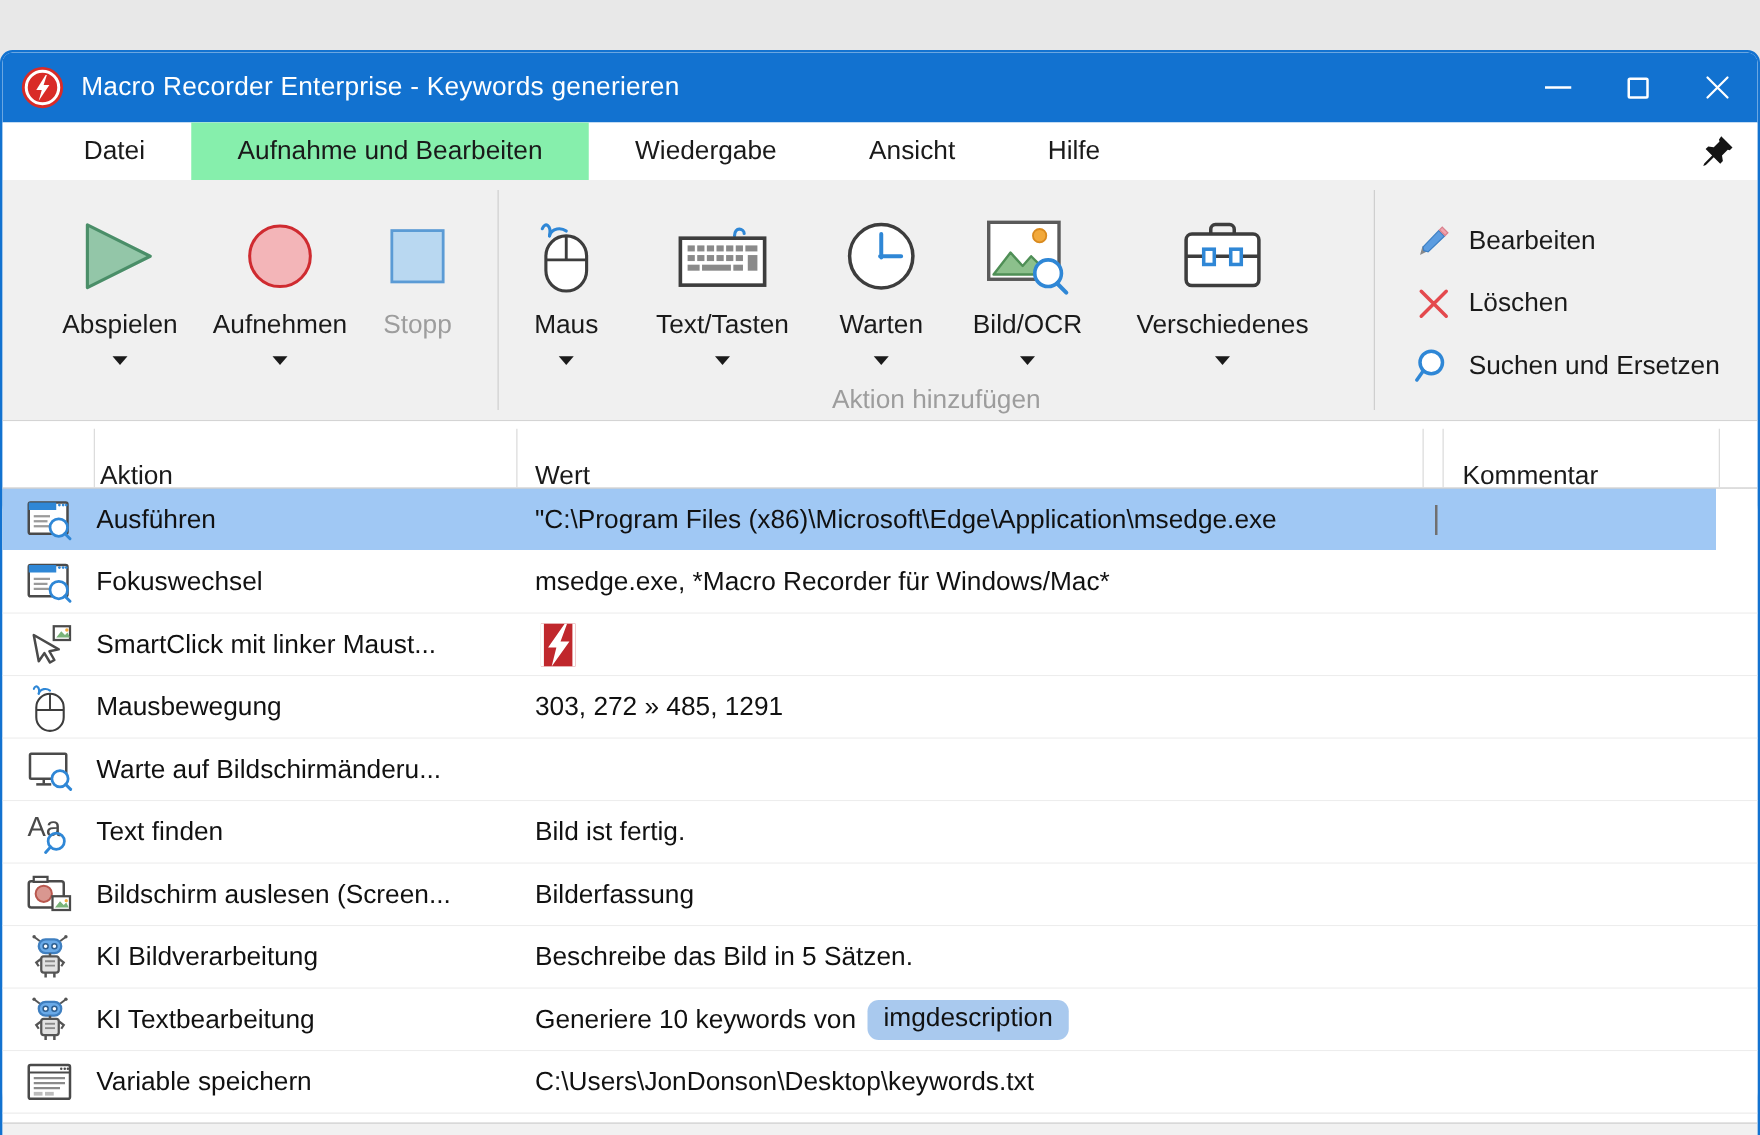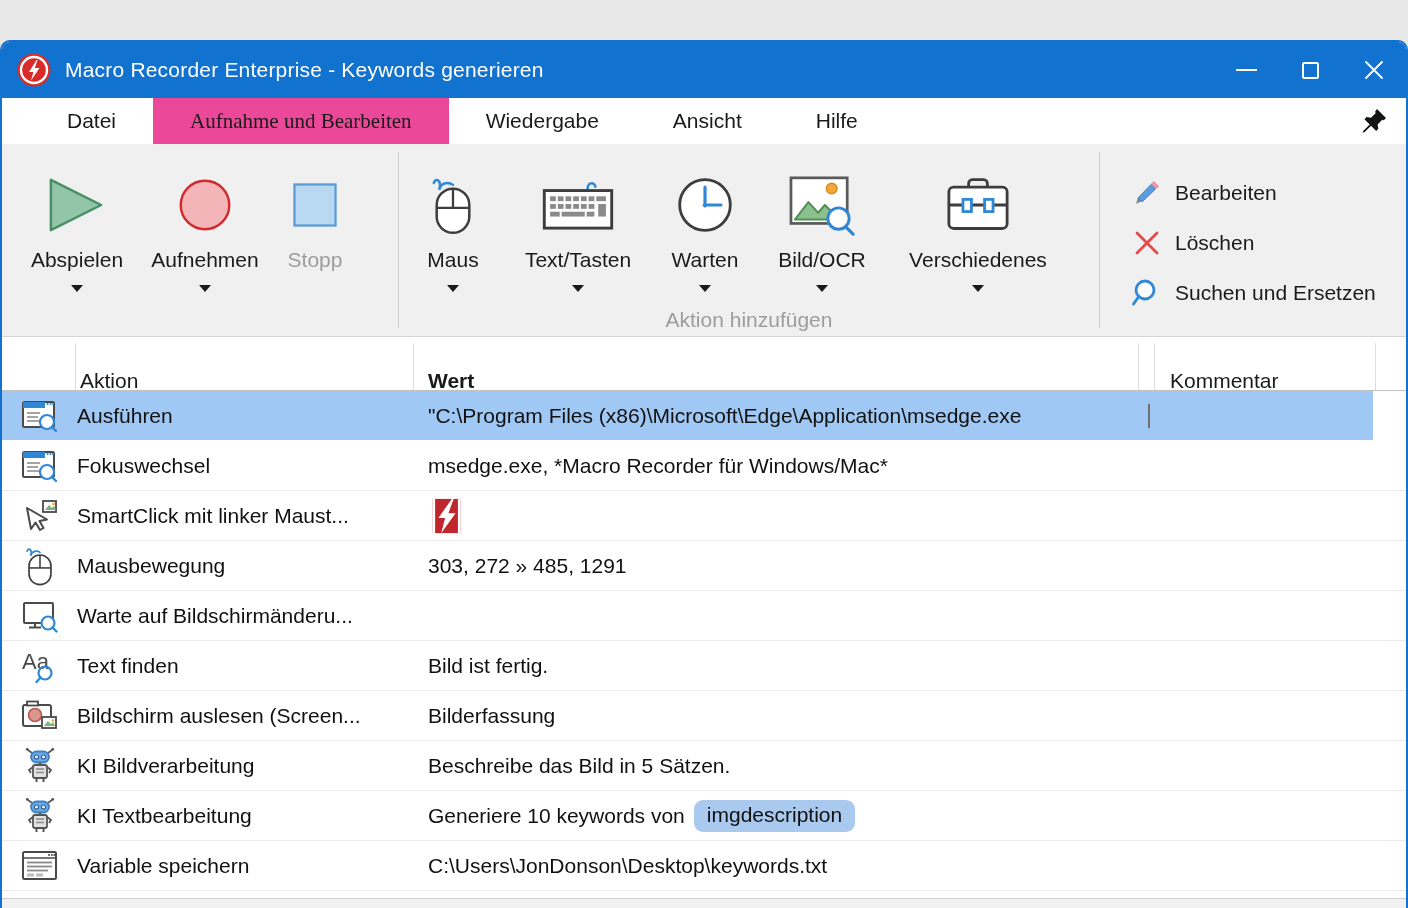--- a/index.html
+++ b/index.html
@@ -12,45 +12,45 @@
   .title-text{ color:#fff; font-size:21px; margin-left:13px; letter-spacing:.2px; }
   .win-controls{ position:absolute; right:0; top:0; height:56px; display:flex; align-items:center; }
   .wc{ width:64px; height:56px; display:flex; align-items:center; justify-content:center; cursor:default; }
   .wc-min-glyph{ width:21px; height:2px; background:#fff; }
   .wc-max-glyph{ width:17px; height:17px; border:2px solid #fff; border-radius:2px; }
   .wc-close-glyph{ width:20px; height:20px; }
 
   
   .tabbar{ height:46px; background:#ffffff; display:flex; align-items:stretch; position:relative; padding-left:28px; }
   .tab{ display:flex; align-items:center; padding:0 37px; font-size:21px; color:#1a1a1a; cursor:default;text-align:center; }
-  .tab.selected{ background:#ec4899;font-family:Liberation Serif, serif; }
+  .tab.selected{ background:#86efac; }
   .pin{ position:absolute; right:18px; top:9px; width:28px; height:28px; }
 
   
   .ribbon{ height:193px; background:#f0f0f0; border-bottom:1px solid #d4d4d4; display:flex; }
   .rsep{ width:1px; background:#cfcfcf; margin:8px 0; }
   .rgroup{ display:flex; position:relative; }
-  .rgroup-transport{ width:396px; padding-left:9px; }
+  .rgroup-transport{ width:396px; padding-left:28px; }
   .rgroup-add{ width:700px; padding-left:4px; }
   .rgroup-edit{ flex:1; display:block; padding:24px 0 0 32px; }
   .rbtn{ display:flex; flex-direction:column; align-items:center; padding-top:24px; cursor:default; }
   .rbtn .icobox{ height:74px; display:flex; align-items:center; justify-content:center; }
   .rbtn .rlabel{ font-size:21px; color:#1a1a1a; margin-top:6px; white-space:nowrap; }
   .rbtn .rlabel.disabled{ color:#9d9d9d; }
   .drop-arrow{ margin-top:13px; width:0; height:0; border-left:6px solid transparent; border-right:6px solid transparent; border-top:7px solid #1a1a1a; }
   .drop-arrow.hidden{ visibility:hidden; }
   .add-caption{ position:absolute; bottom:4px; left:0; right:0; text-align:center; font-size:21px; color:#9d9d9d; }
   .erow{ height:50px; display:flex; align-items:center; cursor:default; }
   .erow svg{ width:30px; height:30px; flex:0 0 auto; }
   .erow .elabel{ font-size:21px; color:#1a1a1a; margin-left:13px; white-space:nowrap; }
 
   
   .thead{ height:54px; background:#fff; border-bottom:1px solid #c2c2c2; position:relative; }
   .thead .hlabel{ position:absolute; top:32px; font-size:21px; color:#1a1a1a; }
-  .hl-aktion{ left:78px; } .hl-wert{ left:426px;font-weight:bold; } .hl-kommentar{ left:1168px; }
+  .hl-aktion{ left:78px; } .hl-wert{ left:426px; } .hl-kommentar{ left:1168px; }
   .vline{ position:absolute; top:6px; bottom:0; width:1px; background:#dcdcdc; }
   .vl1{ left:73px; } .vl2{ left:411px; } .vl3{ left:1136px; } .vl4{ left:1152px; } .vl5{ left:1373px; }
 
   .tbody{ background:#fff;border-radius:17px; }
   .trow{ position:relative; height:50px; display:grid; grid-template-columns:75px 336px 1fr; align-items:center; border-bottom:1px solid #ededed; background:#fff; }
   .trow.selected{ border-bottom:1px solid #fff;
      background:linear-gradient(to right,#a0c8f4 0,#a0c8f4 1371px,#ffffff 1371px); }
   .cell-icon{ display:flex; justify-content:center; align-items:center; }
   .cell-icon svg{ width:40px; height:40px; }
   .cell-action{ font-size:21px; color:#111; white-space:nowrap; overflow:hidden; }

